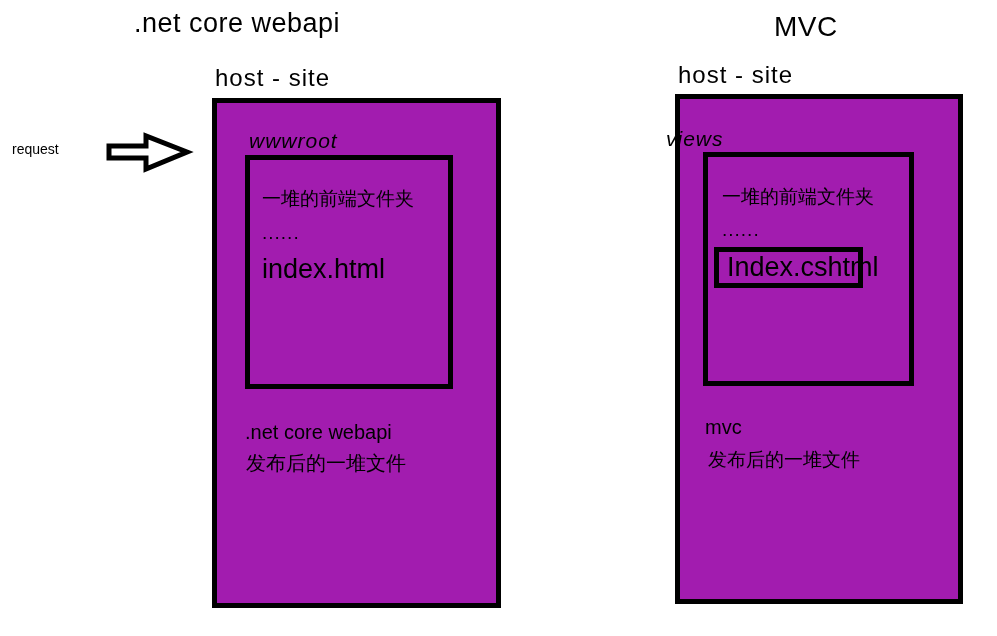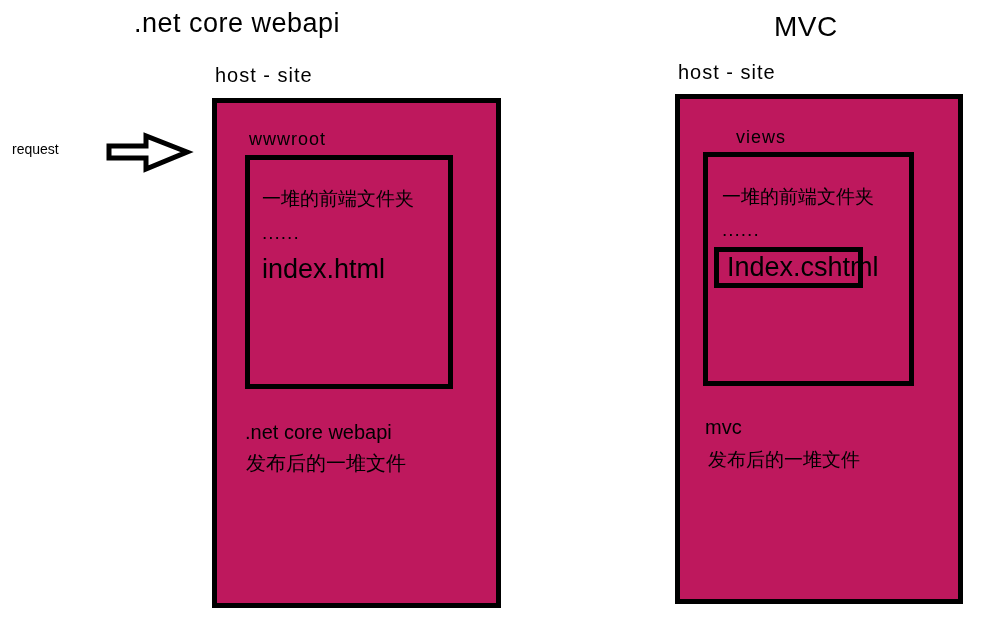--- a/index.html
+++ b/index.html
@@ -15,25 +15,25 @@
     font-family: "Liberation Sans", "DejaVu Sans", sans-serif;
     color: #000000;
     overflow: hidden;
     border-radius: 10px;
   }
   .abs { position: absolute; white-space: nowrap; }
   .box {
     position: absolute;
     box-sizing: border-box;
     border: 5px solid #000000;
-    background: #be185d;
+    background: #a21caf;
   }
   .title { font-size: 27px; letter-spacing: 0.5px; }
-  .host-label { font-size: 20px; letter-spacing: 1px; text-align: center; }
-  .section-label { font-size: 18px; letter-spacing: 1px; }
+  .host-label { font-size: 24px; letter-spacing: 1px; text-align: center; }
+  .section-label { font-size: 21px; letter-spacing: 1px; font-style: italic; }
   .line-text { font-size: 19px; }
   .file-text { font-size: 27px; }
   .footer-text { font-size: 20px; }
   .dots { font-size: 19px; letter-spacing: 1px; }
   .request-label { font-size: 14px; }
   .filebox {
     border-width: 5px;
     display: flex;
     align-items: center;
     padding-left: 8px;
@@ -66,21 +66,21 @@
 
   <div class="abs footer-text" style="left:245px; top:421px;">.net core webapi</div>
   <div class="abs footer-text" style="left:246px; top:450px;">发布后的一堆文件</div>
 
   <div class="abs title" style="left:774px; top:11px; font-size:28px;">MVC</div>
 
   <div class="abs host-label" style="left:678px; top:61px;">host - site</div>
 
   <div class="box" style="left:675px; top:94px; width:288px; height:510px;"></div>
 
-  <div class="abs section-label" style="left:736px; top:127px;">views</div>
+  <div class="abs section-label" style="left:666px; top:127px;">views</div>
 
   <div class="box" style="left:703px; top:152px; width:211px; height:234px;"></div>
 
   <div class="abs line-text" style="left:722px; top:184px;">一堆的前端文件夹</div>
   <div class="abs dots" style="left:722px; top:219px;">......</div>
 
   <div class="box filebox" style="left:714px; top:247px; width:149px; height:41px;">
     <span class="file-text">Index.cshtml</span>
   </div>
 

